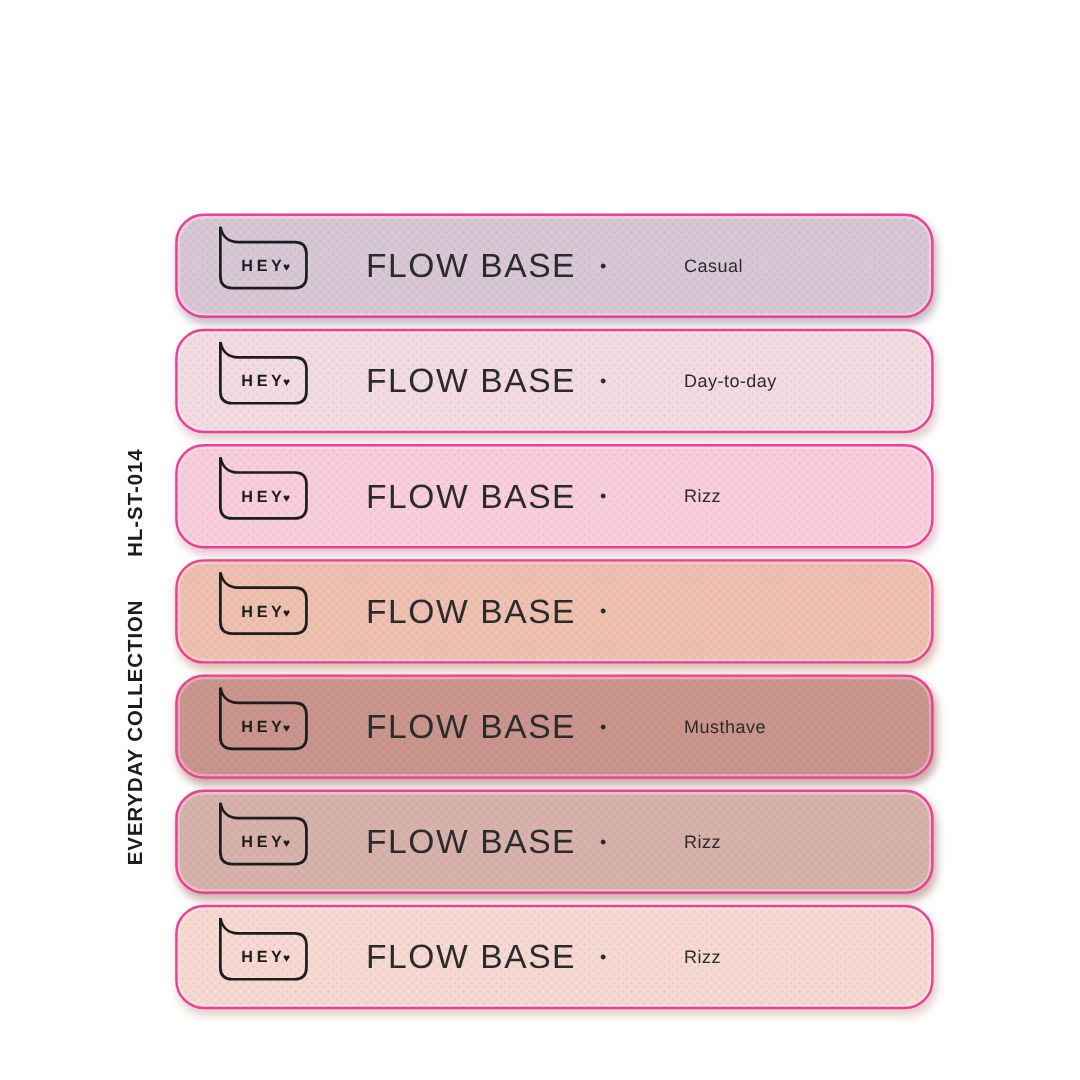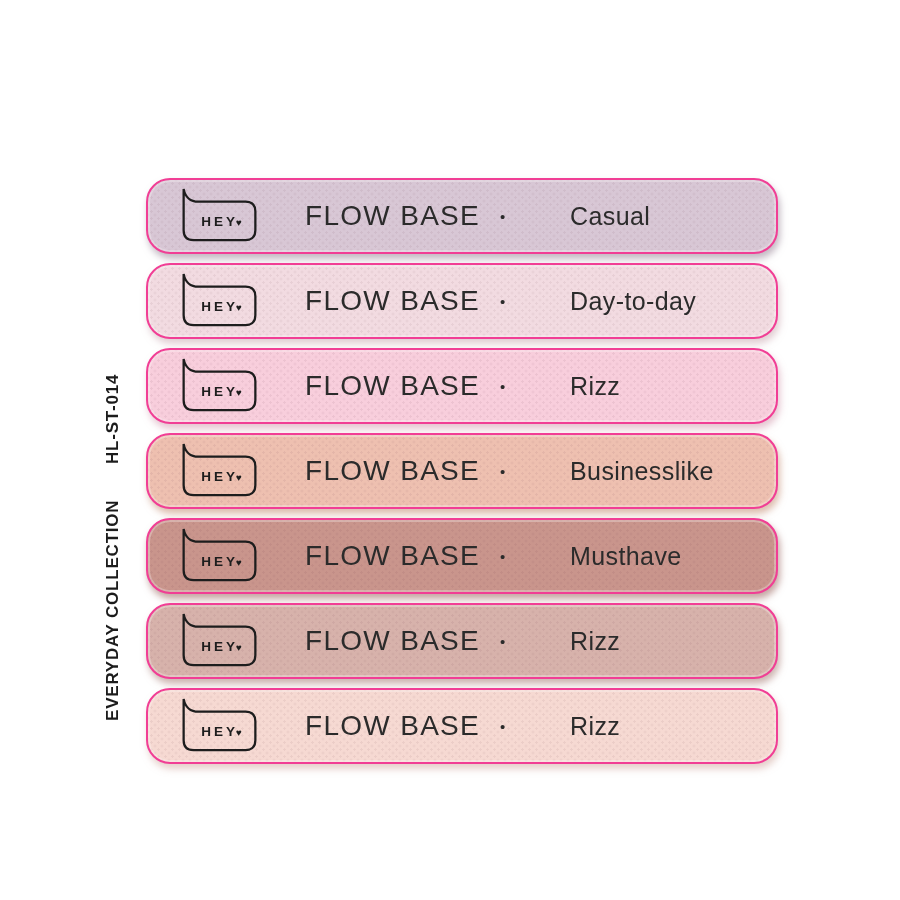--- a/index.html
+++ b/index.html
@@ -38,21 +38,21 @@
     position: absolute;
     left: 146px;
     top: 178px;
     width: 632px;
     display: flex;
     flex-direction: column;
     gap: 9px;
   }
   .shade-row {
     position: relative;
-    height: 76px;
+    height: 87px;
     box-sizing: border-box;
     border-radius: 24px;
     border: 2px solid #f13e95;
     box-shadow: 2px 5px 7px var(--row-shadow, rgba(160,120,120,0.5)),
                 inset 0 0 0 2px rgba(255,255,255,0.28);
     
     background-image:
       radial-gradient(rgba(90,40,60,0.07) 1px, rgba(0,0,0,0) 1.3px),
       radial-gradient(rgba(90,40,60,0.07) 1px, rgba(0,0,0,0) 1.3px);
     background-size: 7px 7px;
@@ -109,21 +109,21 @@
     top: 50%;
     transform: translateY(-50%);
     font-size: 15px;
     color: #2b2b2b;
   }
   .shade-name {
     position: absolute;
     left: 422px;
     top: 50%;
     transform: translateY(-50%);
-    font-size: 25px;
+    font-size: 15px;
     letter-spacing: 0.4px;
     color: #2b2b2b;
     white-space: nowrap;
   }
 </style>
 </head>
 <body style="background: rgb(255, 255, 255);">
 
 <div class="canvas">
 
@@ -170,21 +170,20 @@
 
   <div class="shade-row" style="background-color: rgb(238, 192, 176); --row-shadow: rgba(193,134,108,0.55); border-color: rgb(241, 62, 149);">
     <div class="logo">
       <svg viewBox="0 0 81 57" xmlns="http://www.w3.org/2000/svg" aria-hidden="true">
         <path d="M 4 2 C 5.5 10 11 15 19 15 L 67 15 Q 77 15 77 25 L 77 44 Q 77 54 67 54 L 14 54 Q 4 54 4 44 Z" fill="none" stroke="#1d1d1d" stroke-width="2.3" stroke-linecap="round"></path>
       </svg>
       <span class="logo-text"><span>HEY</span><span class="heart">♥</span></span>
     </div>
     <span class="line-name">FLOW BASE</span>
     <span class="dot-sep">•</span>
-    <span class="shade-name">Businesslike</span>
   </div>
 
   <div class="shade-row" style="background-color: rgb(201, 149, 140); --row-shadow: rgba(150,92,86,0.55); border-color: rgb(241, 62, 149);">
     <div class="logo">
       <svg viewBox="0 0 81 57" xmlns="http://www.w3.org/2000/svg" aria-hidden="true">
         <path d="M 4 2 C 5.5 10 11 15 19 15 L 67 15 Q 77 15 77 25 L 77 44 Q 77 54 67 54 L 14 54 Q 4 54 4 44 Z" fill="none" stroke="#1d1d1d" stroke-width="2.3" stroke-linecap="round"></path>
       </svg>
       <span class="logo-text"><span>HEY</span><span class="heart">♥</span></span>
     </div>
     <span class="line-name">FLOW BASE</span>

